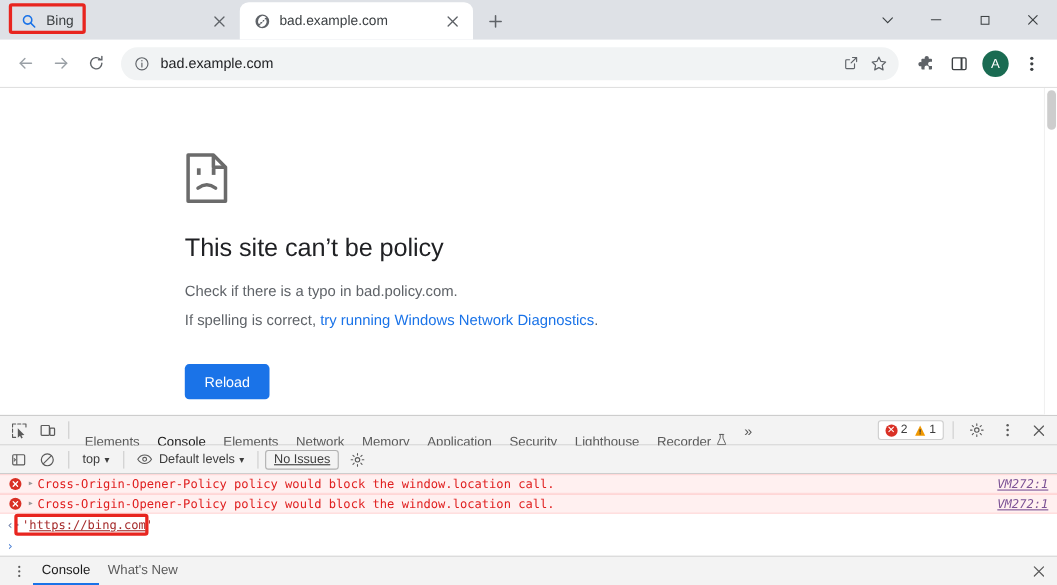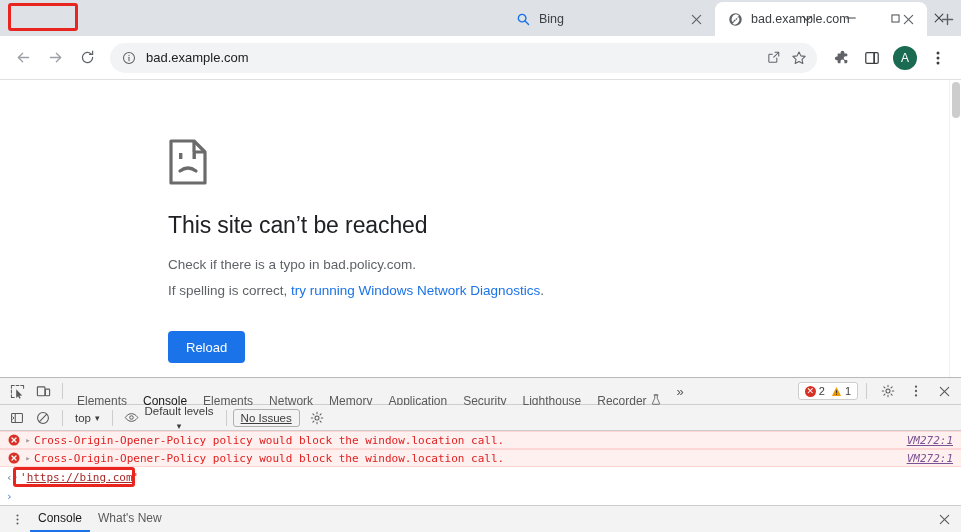--- a/index.html
+++ b/index.html
@@ -12,21 +12,20 @@
   #app { position: relative; width: 961px; height: 532px; background:#fff; }
 
   
   .tabstrip {
     position: relative;
     height: 36px;
     background: #dee1e6;
     display: flex;
     align-items: flex-end;
     padding-left: 6px;
-    justify-content: flex-end;
   }
   .tab {
     position: relative;
     height: 34px;
     display: flex;
     align-items: center;
     gap: 8px;
     padding: 0 10px 0 12px;
     font-size: 12.5px;
     color: #3c4043;
@@ -210,21 +209,21 @@
     border-radius: 2px;
     font-size: 11.5px;
     color: #3c3c3c;
     padding: 0 6px;
     font-family: "Liberation Sans", sans-serif;
     min-width: 0;
   }
   .filter-input::placeholder { color:#8a8a8a; }
   .levels {
     display:flex; align-items:center; gap:4px;
-    font-size:11.5px; color:#3c3c3c; padding-right:6px;flex-direction:column;
+    font-size:11.5px; color:#3c3c3c; padding-right:6px;
   }
   .noissues {
     border:1px solid #b0b0b0; border-radius:3px;
     background:#f3f3f3; font-size:11.5px; color:#3c3c3c;
     padding: 1px 7px; height:18px; display:flex; align-items:center;
     font-family: "Liberation Sans", sans-serif;
     text-decoration: underline;
   }
 
   
@@ -427,21 +426,21 @@
     <div class="sad-icon">
       <svg width="40" height="48" viewBox="0 0 40 48" fill="none">
         <path d="M3 3 h23 l11 11 v31 h-34 z" stroke="#6b6b6b" stroke-width="3.2" stroke-linejoin="round" fill="none"></path>
         <path d="M26 3 v11 h11" stroke="#6b6b6b" stroke-width="3.2" stroke-linejoin="round" fill="none"></path>
         <rect x="11" y="15" width="3.4" height="6" fill="#6b6b6b"></rect>
         <rect x="24.5" y="15" width="3.4" height="6" fill="#6b6b6b"></rect>
         <path d="M12 33 q8 -6 16 0" stroke="#6b6b6b" stroke-width="3.2" stroke-linecap="round" fill="none"></path>
       </svg>
     </div>
 
-    <h1 class="err-title">This site can’t be reached</h1>
+    <h1 class="err-title">This site can’t be policy</h1>
     <div class="err-line">Check if there is a typo in bad.policy.com.</div>
     <div class="err-line">
       <span>If spelling is correct, </span><a href="#">try running Windows Network Diagnostics</a><span>.</span>
     </div>
     <button class="reload-btn">Reload</button>
 
     <div class="page-scrollbar">
       <div class="thumb"></div>
     </div>
   </div>

